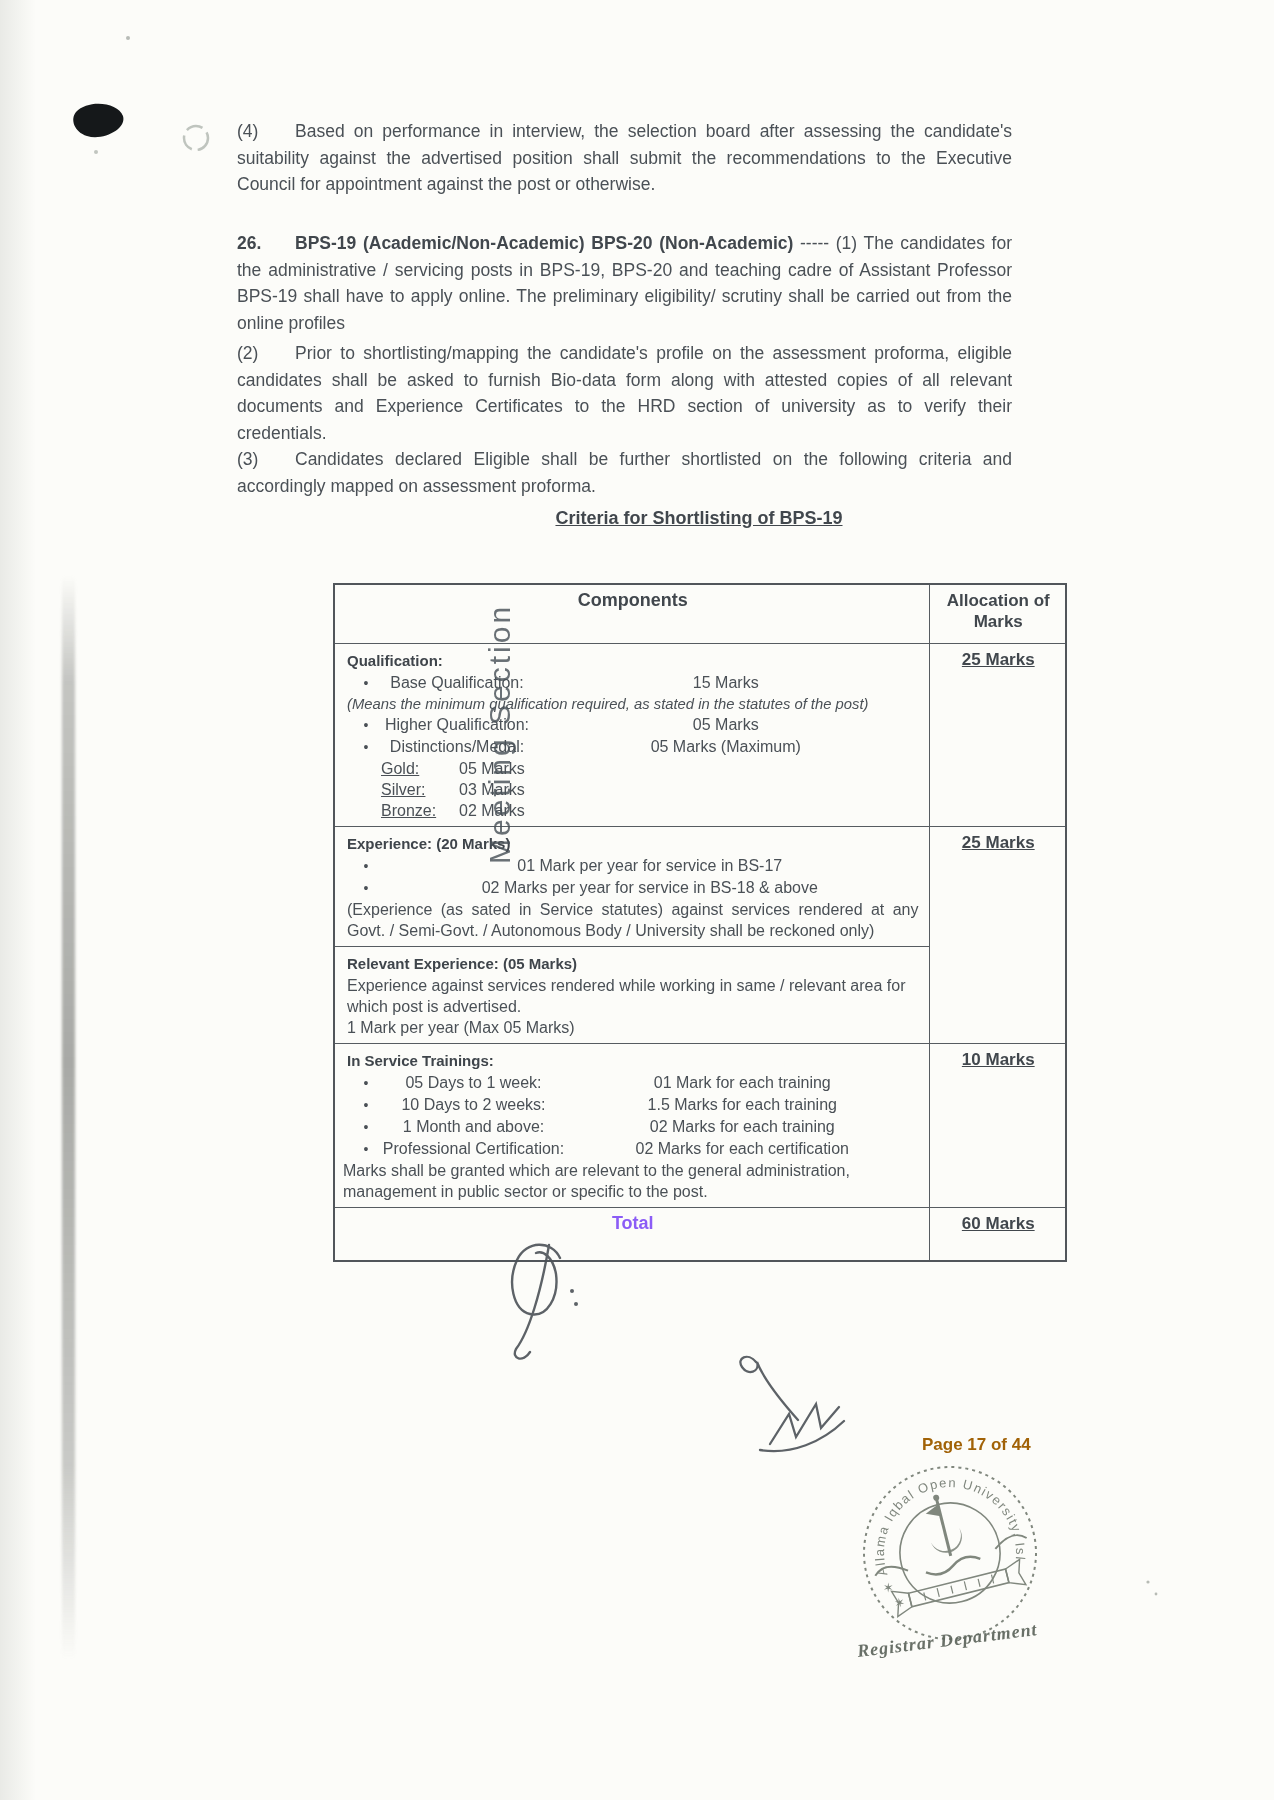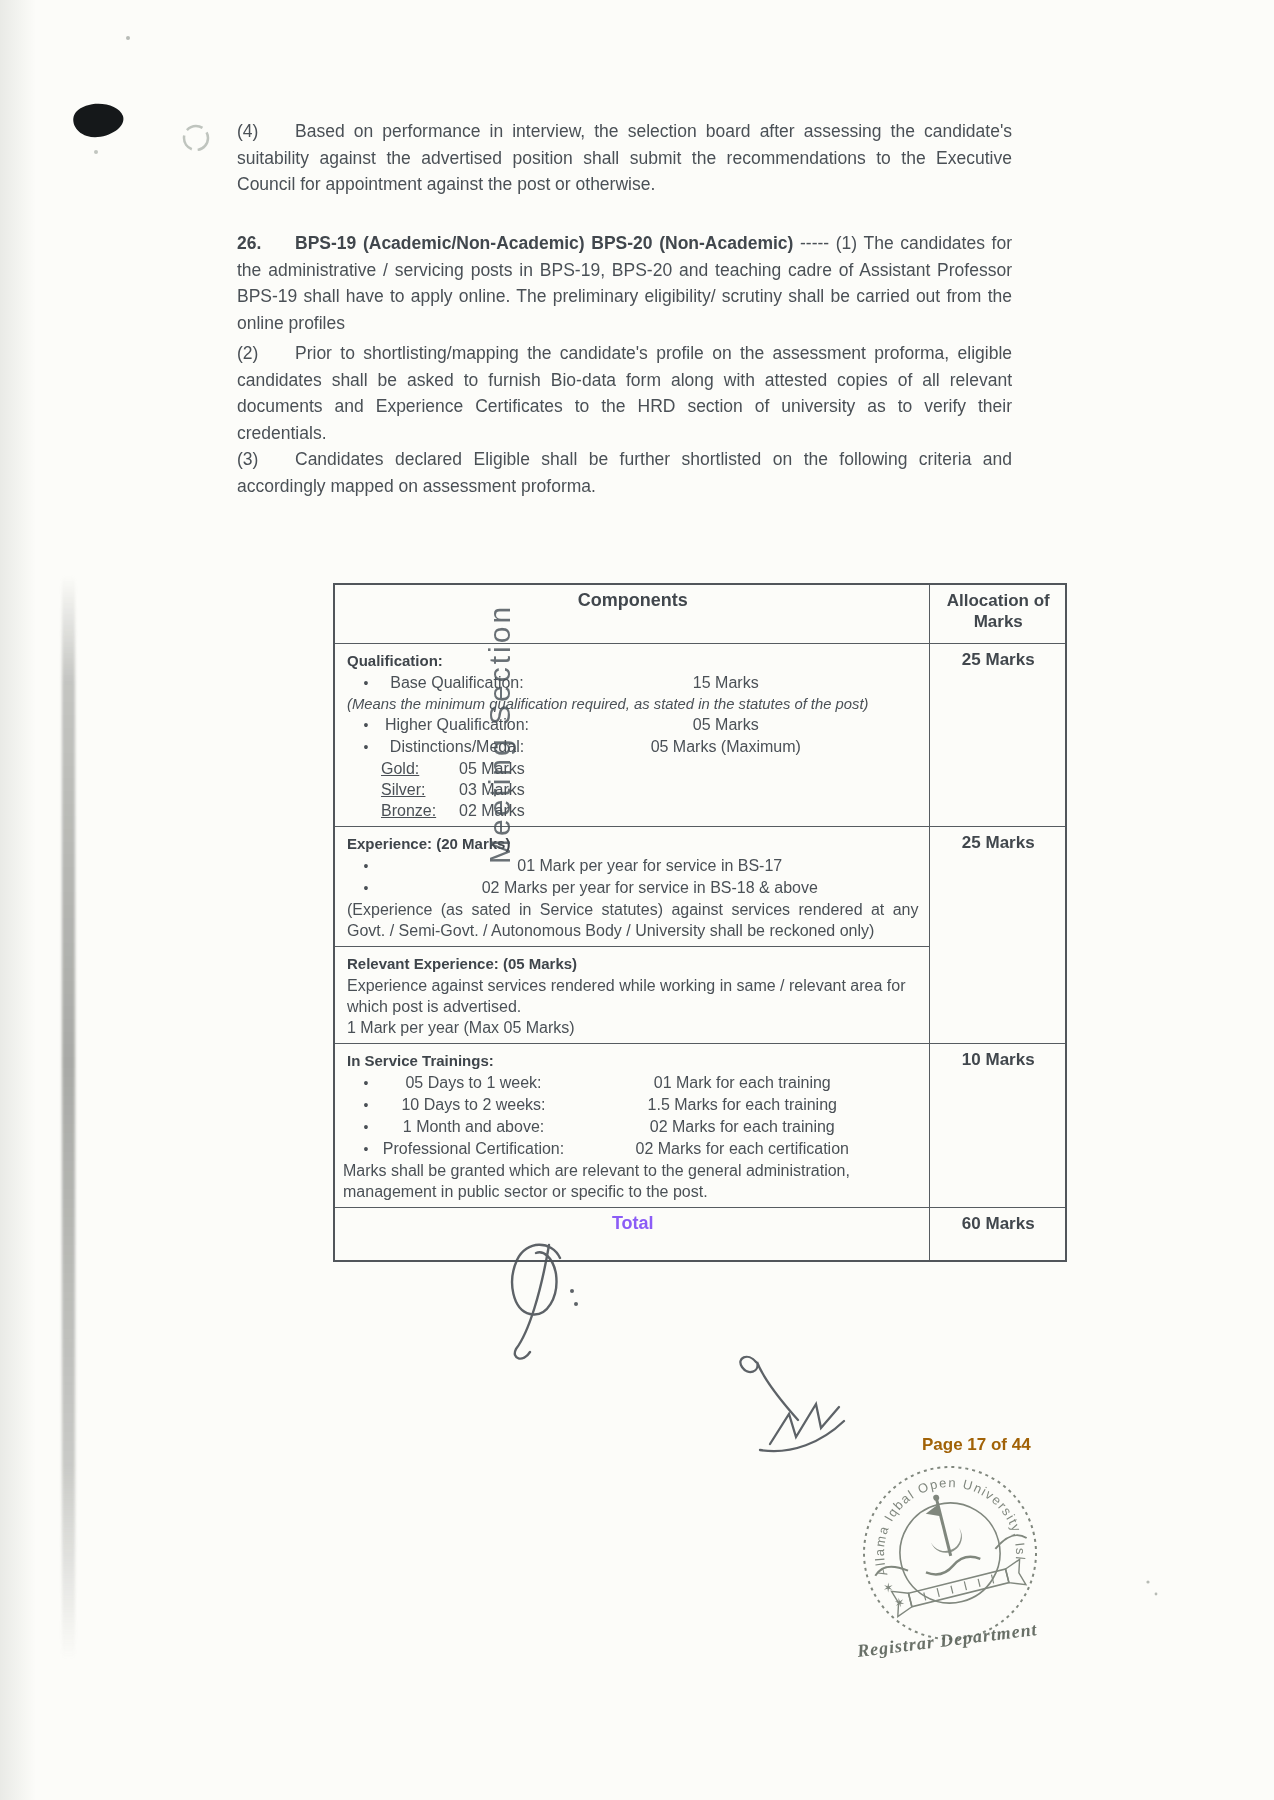--- a/index.html
+++ b/index.html
@@ -34,21 +34,21 @@
     font-size:30px;letter-spacing:3px;color:rgba(73,82,88,.82);
     filter:blur(.3px);white-space:nowrap;z-index:5;}
   
   table.criteria{position:absolute;left:333px;top:583px;width:732px;
     border-collapse:collapse;table-layout:fixed;
     font-size:16px;line-height:21px;color:#4a5056;}
   table.criteria td{border:1.6px solid #565c61;vertical-align:top;padding:5px 10px 5px 12px;margin-top:28px;}
   table.criteria{border:2.2px solid #51565b;}
   td.hdr{font-weight:700;text-align:center;vertical-align:middle;font-size:18px;color:#41474d;height:48px;padding:4px;}
   td.hdr .two-line{line-height:21px;font-size:17px;}
-  td.marks{font-weight:700;text-align:center;vertical-align:middle;font-size:17px;color:#41474d;}
+  td.marks{font-weight:700;text-align:center;vertical-align:middle;font-size:17px;color:#41474d;text-decoration:underline;}
   .cell-title{font-weight:700;font-size:15px;color:#3f454b;line-height:23px;}
   .bline{display:flex;text-align:center;}
   .bdot{flex:0 0 30px;padding-left:4px;}
   .bdot::before{content:"•";font-size:14px;}
   .blabel{flex:0 0 152px;}
   .blabel-t{flex:0 0 185px;}
   .bval{flex:1;}
   .note-italic{font-style:italic;font-size:14.8px;line-height:20px;}
   .mline{display:flex;padding-left:34px;}
   .mlabel{flex:0 0 78px;text-decoration:underline;}
@@ -79,20 +79,21 @@
 
   <div class="para" id="para2">
     <span class="plabel">(2)</span><span>Prior to shortlisting/mapping the candidate's profile on the assessment proforma, eligible candidates shall be asked to furnish Bio-data form along with attested copies of all relevant documents and Experience Certificates to the HRD section of university as to verify their credentials.</span>
   </div>
 
   <div class="para" id="para3">
     <span class="plabel">(3)</span><span>Candidates declared Eligible shall be further shortlisted on the following criteria and accordingly mapped on assessment proforma.</span>
   </div>
 
   <div class="crit-heading">
+    <div>Criteria for Shortlisting of BPS-19</div>
   </div>
 
   <table class="criteria">
     <colgroup>
         <col style="width:595px">
         <col style="width:137px">
       </colgroup>
     <tbody>
         <tr>
       <td class="hdr">Components</td>

